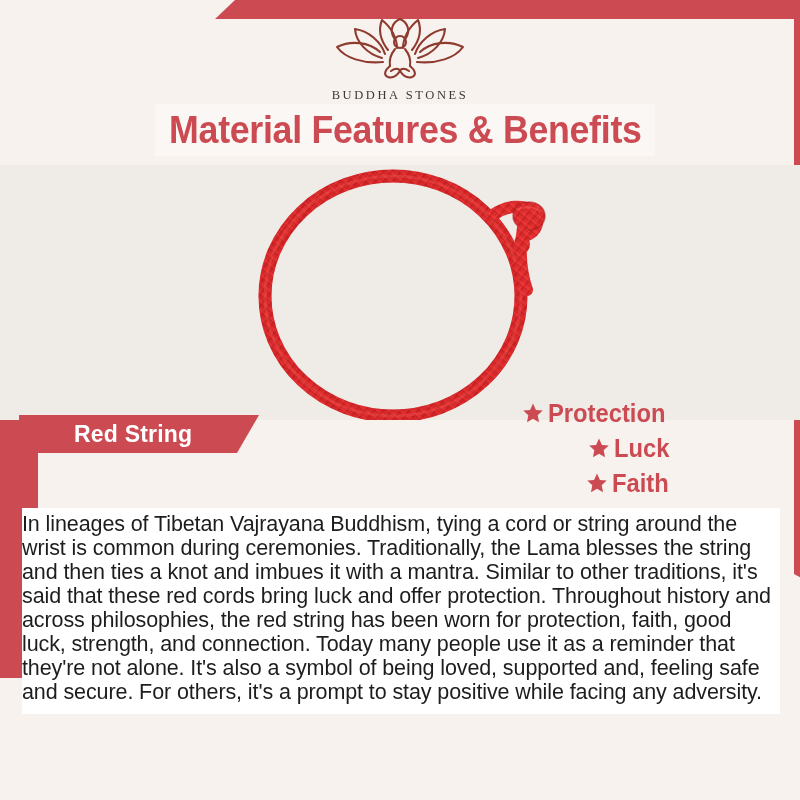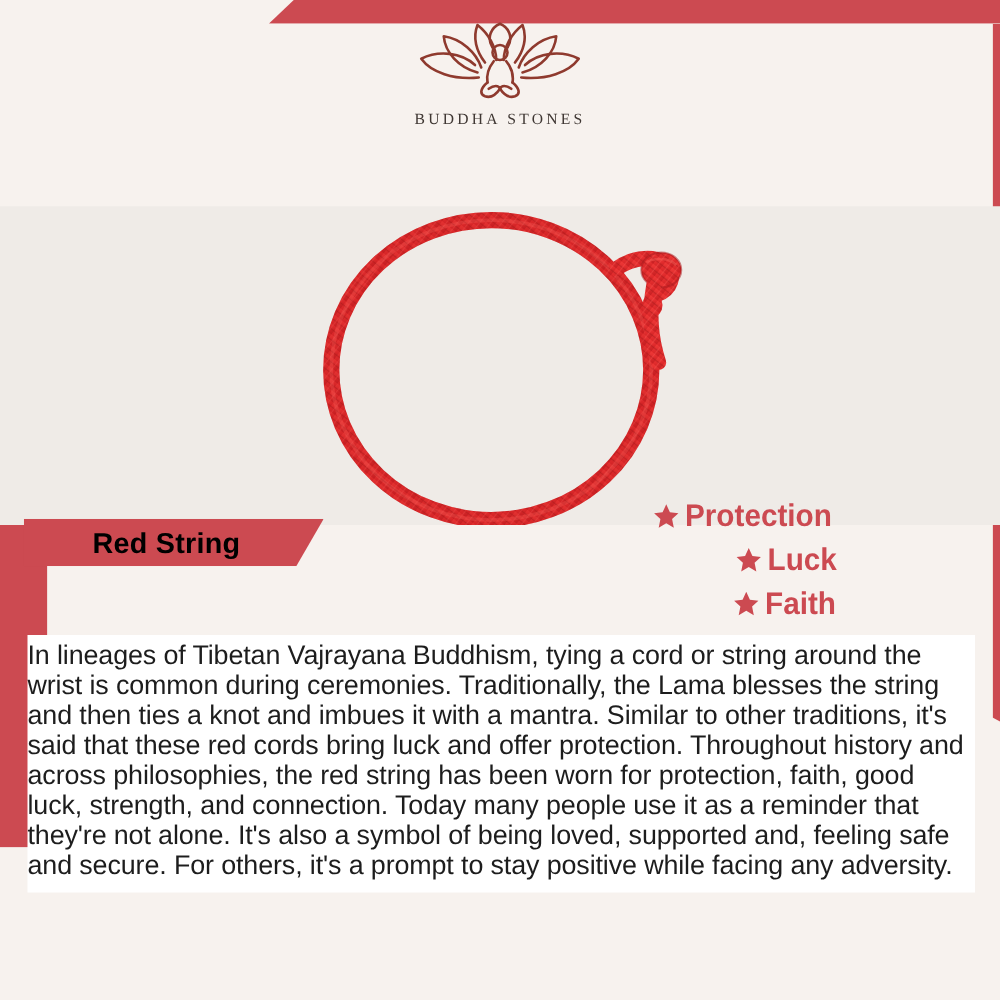--- a/index.html
+++ b/index.html
@@ -59,21 +59,21 @@
   .hero-photo{position:absolute;top:-5px;left:207px;width:390px;height:268px;}
 
   
   .banner{
     position:absolute;top:415px;left:19px;width:240px;height:38px;
     background:var(--accent);
     clip-path:polygon(0 0,100% 0,calc(100% - 22px) 100%,0 100%);
     display:flex;align-items:center;
   }
   .banner-text{
-    padding-left:55px;color:#000000;font-weight:700;font-size:23px;
+    padding-left:55px;color:#ffffff;font-weight:700;font-size:23px;
     font-family:"Liberation Sans Narrow","Liberation Sans",sans-serif;
     letter-spacing:.2px;
   }
 
   
   .benefits{
     position:absolute;top:464px;left:0;width:672px;height:38px;
     display:flex;align-items:flex-end;justify-content:center;gap:6px;flex-direction:column;
   }
   .benefit{display:flex;align-items:center;gap:4px;}
@@ -132,20 +132,23 @@
           <path d="M80 33 C84 38 86 44 85 50"></path>
 
           <path d="M65 50 C60 54 58 59 63 61 C69 63 73 58 75 55 C77 58 81 63 87 61 C92 59 90 54 85 50"></path>
           <path d="M66 55 C70 52 74 52 75 55 C76 52 80 52 84 55"></path>
         </g>
       </svg>
       <div class="logo-word">BUDDHA STONES</div>
     </div>
   </div>
 
+  <div class="title-plate">
+    <div class="title-text">Material Features &amp; Benefits</div>
+  </div>
 
   <div class="hero">
     <svg class="hero-photo" viewBox="0 0 390 268">
       <defs>
         <linearGradient id="cordg" x1="0" y1="0" x2="1" y2="1">
           <stop offset="0" stop-color="#ef3b39"></stop>
           <stop offset="0.5" stop-color="#e02b2c"></stop>
           <stop offset="1" stop-color="#c41f22"></stop>
         </linearGradient>
         <pattern id="braid" width="7" height="7" patternUnits="userSpaceOnUse" patternTransform="rotate(38)">

